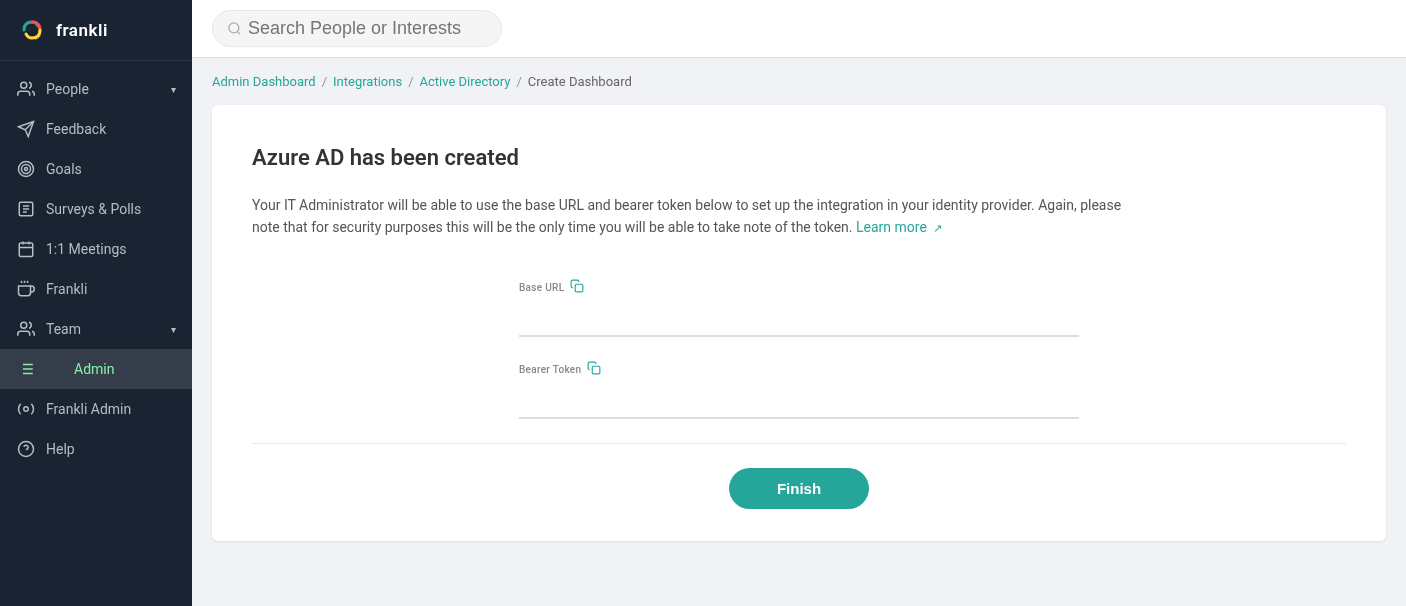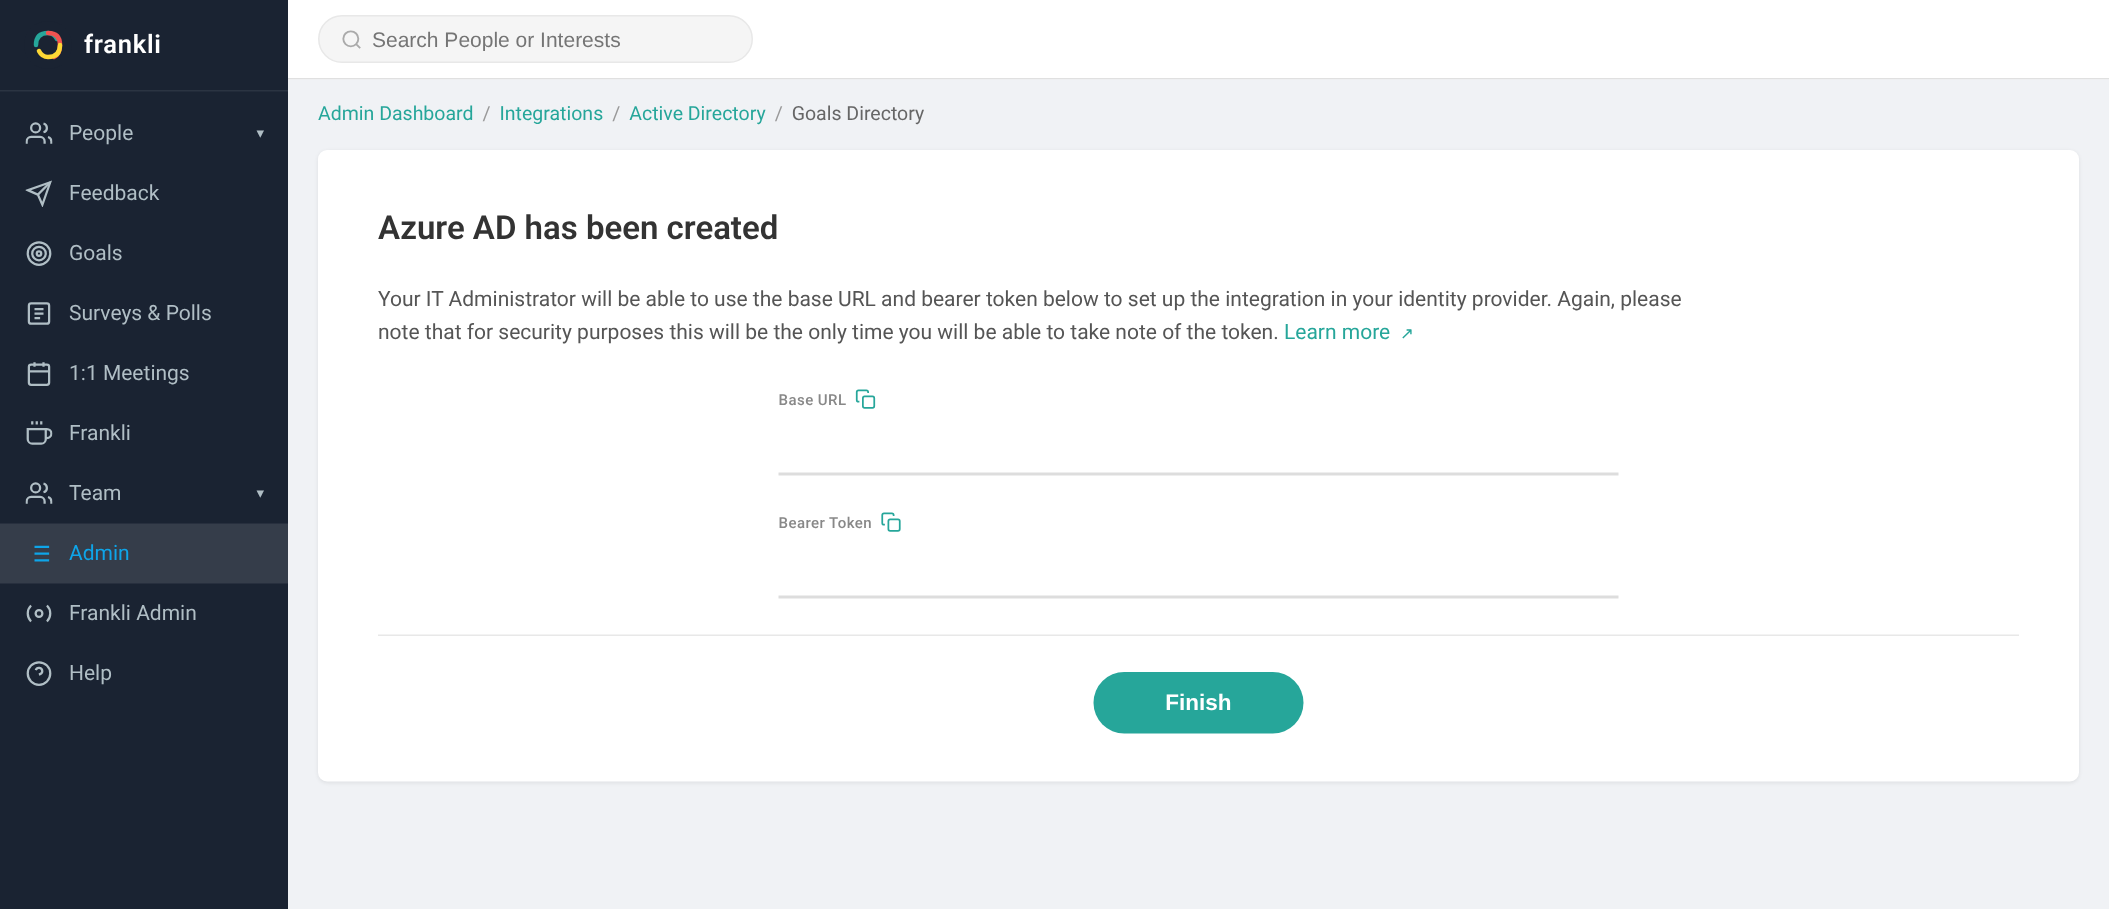--- a/index.html
+++ b/index.html
@@ -40,21 +40,21 @@
     .nav-item {
       display: flex;
       align-items: center;
       padding: 10px 16px;
       color: #b0bec5;
       cursor: pointer;
       font-size: 14px;
       transition: background 0.15s;
       position: relative;
     }
-    .nav-item.active { background: rgba(255,255,255,0.12); color: #0ea5e9; }
+    .nav-item.active { background: rgba(255,255,255,0.12); color: #86efac; gap: 28px; }
     .nav-item .nav-icon {
       width: 20px;
       height: 20px;
       margin-right: 10px;
       flex-shrink: 0;
       display: flex;
       align-items: center;
       justify-content: center;
       color: inherit;
     }
@@ -84,21 +84,21 @@
       background: #f5f5f5;
       border-radius: 20px;
       padding: 7px 14px;
       width: 290px;
       border: 1px solid #e8e8e8;
     }
     .search-box input {
       border: none;
       background: transparent;
       outline: none;
-      font-size: 14px;
+      font-size: 18px;
       color: #be185d;
       width: 100%;
       margin-left: 6px;
     }
     .search-icon-svg { color: #aaa; flex-shrink: 0; }
 
     .content-area {
       flex: 1;
       padding: 16px 20px;
       overflow-y: auto;
@@ -135,21 +135,21 @@
     .card-title {
       font-size: 22px;
       font-weight: 600;
       color: #333;
       margin-bottom: 24px;
     }
     .card-description {
       font-size: 14px;
       color: #555;
       line-height: 1.6;
-      margin-bottom: 25px;
+      margin-bottom: 40px;
       max-width: 900px;
     }
     .card-description a {
       color: #26a69a;
       text-decoration: none;
     }
 
     
     .field-group {
       margin-bottom: 24px;
@@ -352,21 +352,21 @@
 
   <div class="content-area">
 
     <div class="breadcrumb">
       <a>Admin Dashboard</a>
       <span class="breadcrumb-sep">/</span>
       <a>Integrations</a>
       <span class="breadcrumb-sep">/</span>
       <a>Active Directory</a>
       <span class="breadcrumb-sep">/</span>
-      <span class="breadcrumb-current">Goals Directory</span>
+      <span class="breadcrumb-current">Create Dashboard</span>
     </div>
 
     <div class="card">
       <h2 class="card-title">Azure AD has been created</h2>
 
       <p class="card-description">
         <span>Your IT Administrator will be able to use the base URL and bearer token below to set up the integration in your identity provider. Again, please note that for security purposes this will be the only time you will be able to take note of the token.</span>
         <a>
           <span>Learn more</span>
           <span style="font-size:11px; margin-left:3px;">↗</span>

